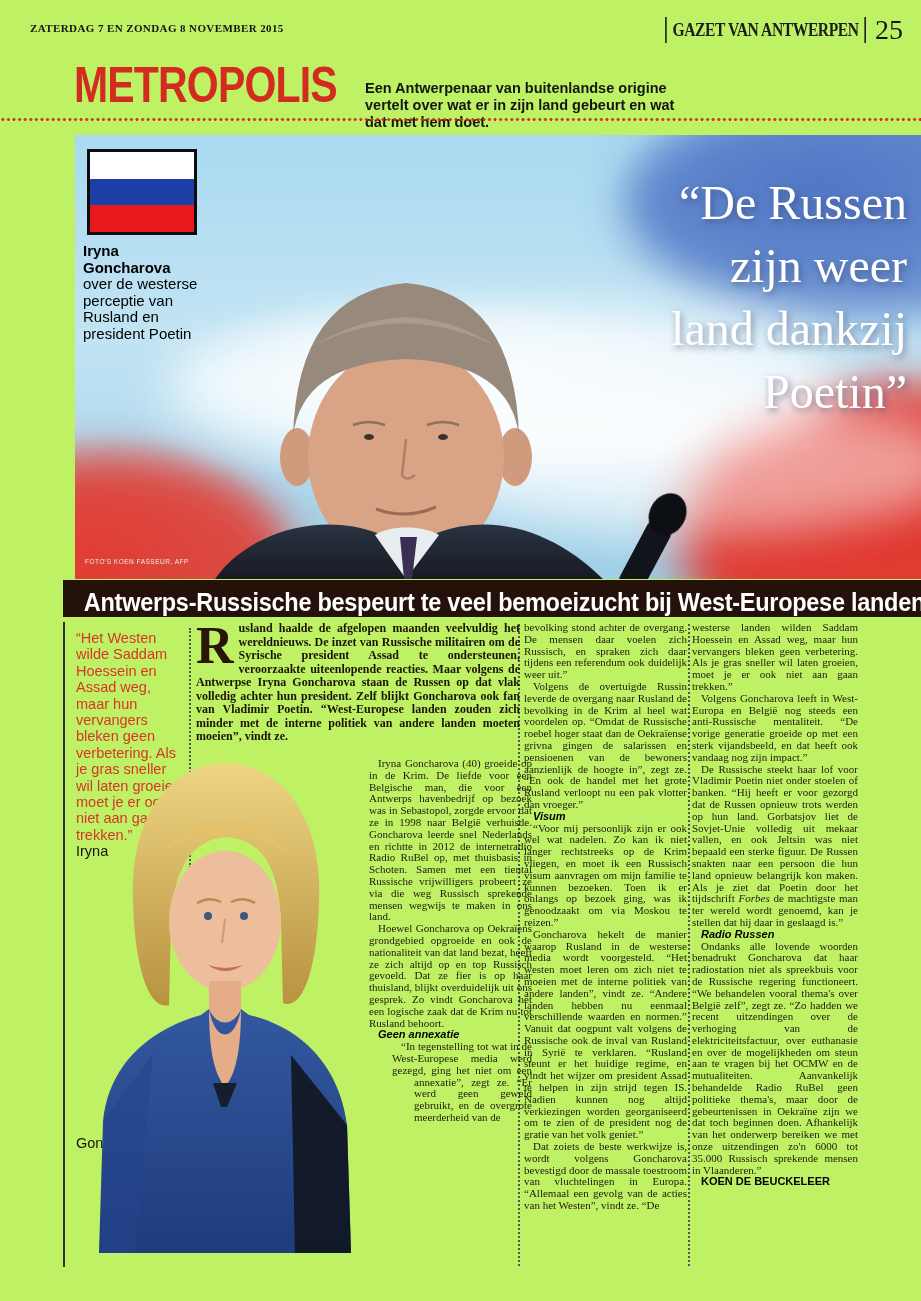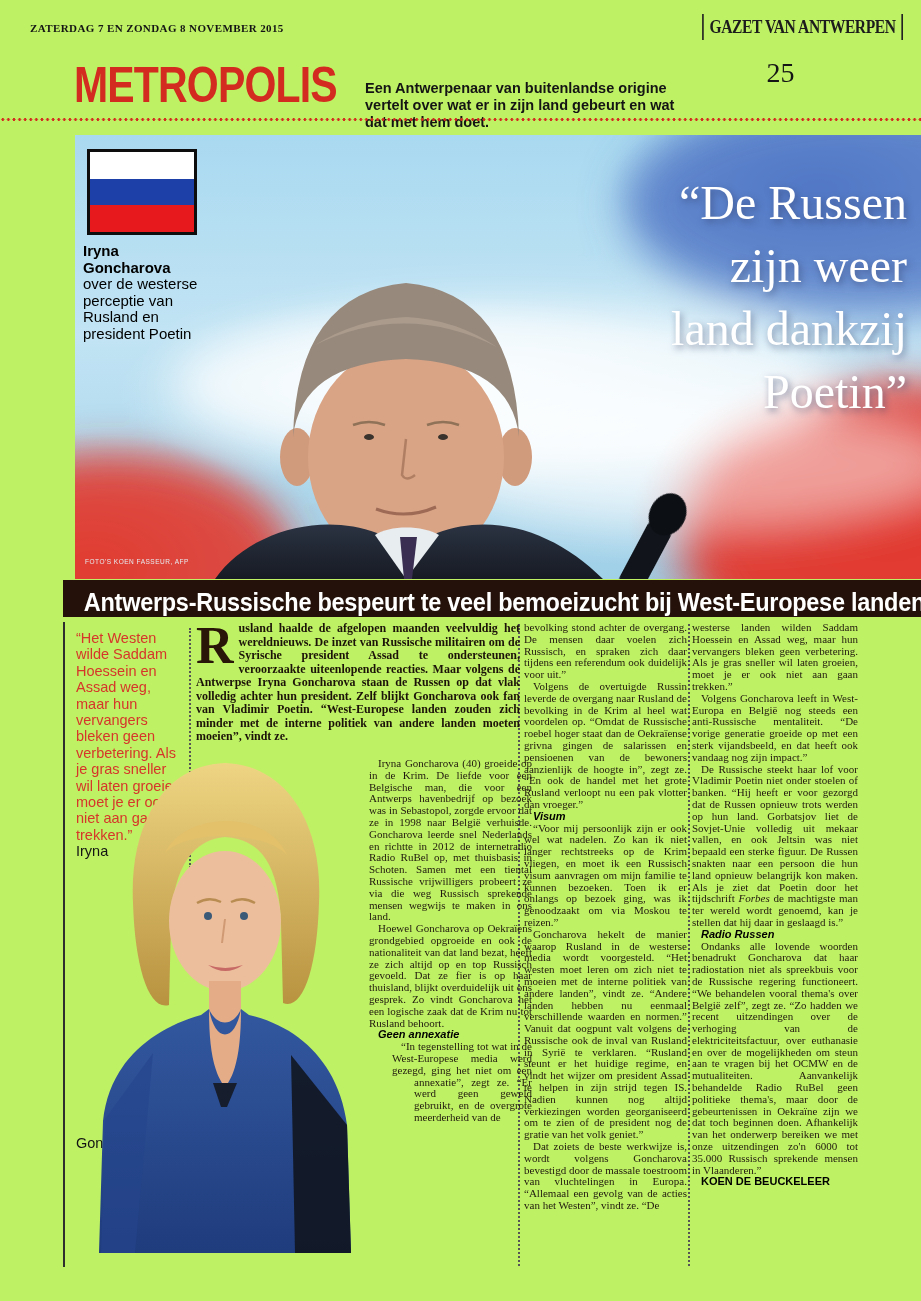--- a/index.html
+++ b/index.html
@@ -2,21 +2,21 @@
 <html><head>
 <meta charset="utf-8">
 <style>
   html,body{margin:0;padding:0;background:#ffffff;}
   #page{position:relative;width:921px;height:1301px;background:#bef264;overflow:hidden;
         font-family:"Liberation Sans",sans-serif;color:#111;}
 
   
   .date-line{position:absolute;left:30px;top:22px;font-family:"Liberation Serif",serif;
              font-weight:bold;font-size:11px;letter-spacing:.4px;color:#141414;}
-  .masthead{position:absolute;right:18px;top:14px;display:flex;align-items:center;gap:17px;flex-direction:column;}
+  .masthead{position:absolute;right:18px;top:14px;display:flex;align-items:center;gap:9px;}
   .masthead-title{font-family:"Liberation Serif",serif;font-weight:bold;font-size:19px;
                   letter-spacing:-.5px;transform:scaleX(.82);transform-origin:right center;
                   border-left:2px solid #222;border-right:2px solid #222;padding:2px 7px;color:#1c1c1c;}
   .page-number{font-family:"Liberation Serif",serif;font-size:28px;color:#151515;}
 
   .section-title{position:absolute;left:74px;top:56px;font-size:50px;font-weight:bold;
                  color:#d32b1f;transform:scaleX(.82);transform-origin:left top;letter-spacing:-1px;}
   .section-intro{position:absolute;left:365px;top:80px;width:312px;font-weight:bold;
                  font-size:14.5px;line-height:1.16;color:#141414;}
   .red-dotted-rule{position:absolute;left:0;top:117px;width:921px;height:5px;
@@ -218,21 +218,21 @@
     <i class="sp c2-spB"></i>
     <i class="sp c2-spC"></i>
     <i class="sp c2-spD"></i>
     <p>Iryna Goncharova (40) groeide op in de Krim. De liefde voor een Belgische man, die voor een Antwerps havenbedrijf op bezoek was in Sebastopol, zorgde ervoor dat ze in 1998 naar België verhuisde. Goncharova leerde snel Nederlands en richtte in 2012 de internetradio Radio RuBel op, met thuisbasis in Schoten. Samen met een tiental Russische vrijwilligers probeert ze via die weg Russisch sprekende mensen wegwijs te maken in ons land.</p>
     <p>Hoewel Goncharova op Oekraïens grondgebied opgroeide en ook de nationaliteit van dat land bezat, heeft ze zich altijd op en top Russisch gevoeld. Dat ze fier is op haar thuisland, blijkt overduidelijk uit ons gesprek. Zo vindt Goncharova het een logische zaak dat de Krim nu tot Rusland behoort.</p>
     <p class="subhead">Geen annexatie</p>
     <p>“In tegenstelling tot wat in de West-Europese media werd gezegd, ging het niet om een annexatie”, zegt ze. “Er werd geen geweld gebruikt, en de overgrote meerderheid van de</p>
   </div>
 
   <div class="b-col col3">
-    <p class="ni">bevolking stond achter de overgang. De mensen daar voelen zich Russisch, en spraken zich daar tijdens een referendum ook duidelijk voor uit.”</p>
+    <p class="ni">bevolking stond achter de overgang. De mensen daar voelen zich Russisch, en spraken zich daar tijdens een referendum ook duidelijk weer uit.”</p>
     <p>Volgens de overtuigde Russin leverde de overgang naar Rusland de bevolking in de Krim al heel wat voordelen op. “Omdat de Russische roebel hoger staat dan de Oekraïense grivna gingen de salarissen en pensioenen van de bewoners aanzienlijk de hoogte in”, zegt ze. “En ook de handel met het grote Rusland verloopt nu een pak vlotter dan vroeger.”</p>
     <p class="subhead">Visum</p>
     <p>“Voor mij persoonlijk zijn er ook wel wat nadelen. Zo kan ik niet langer rechtstreeks op de Krim vliegen, en moet ik een Russisch visum aanvragen om mijn familie te kunnen bezoeken. Toen ik er onlangs op bezoek ging, was ik genoodzaakt om via Moskou te reizen.”</p>
     <p>Goncharova hekelt de manier waarop Rusland in de westerse media wordt voorgesteld. “Het westen moet leren om zich niet te moeien met de interne politiek van andere landen”, vindt ze. “Andere landen hebben nu eenmaal verschillende waarden en normen.” Vanuit dat oogpunt valt volgens de Russische ook de inval van Rusland in Syrië te verklaren. “Rusland steunt er het huidige regime, en vindt het wijzer om president Assad te helpen in zijn strijd tegen IS. Nadien kunnen nog altijd verkiezingen worden georganiseerd om te zien of de president nog de gratie van het volk geniet.”</p>
     <p>Dat zoiets de beste werkwijze is, wordt volgens Goncharova bevestigd door de massale toestroom van vluchtelingen in Europa. “Allemaal een gevolg van de acties van het Westen”, vindt ze. “De</p>
   </div>
 
   <div class="b-col col4">
     <p class="ni">westerse landen wilden Saddam Hoessein en Assad weg, maar hun vervangers bleken geen verbetering. Als je gras sneller wil laten groeien, moet je er ook niet aan gaan trekken.”</p>
     <p>Volgens Goncharova leeft in West-Europa en België nog steeds een anti-Russische mentaliteit. “De vorige generatie groeide op met een sterk vijandsbeeld, en dat heeft ook vandaag nog zijn impact.”</p>

